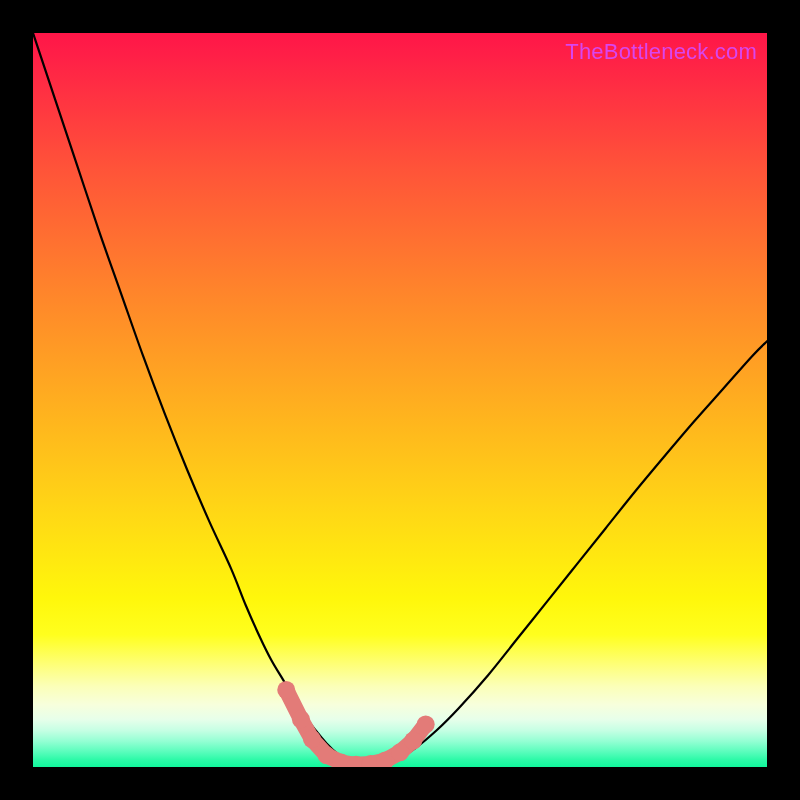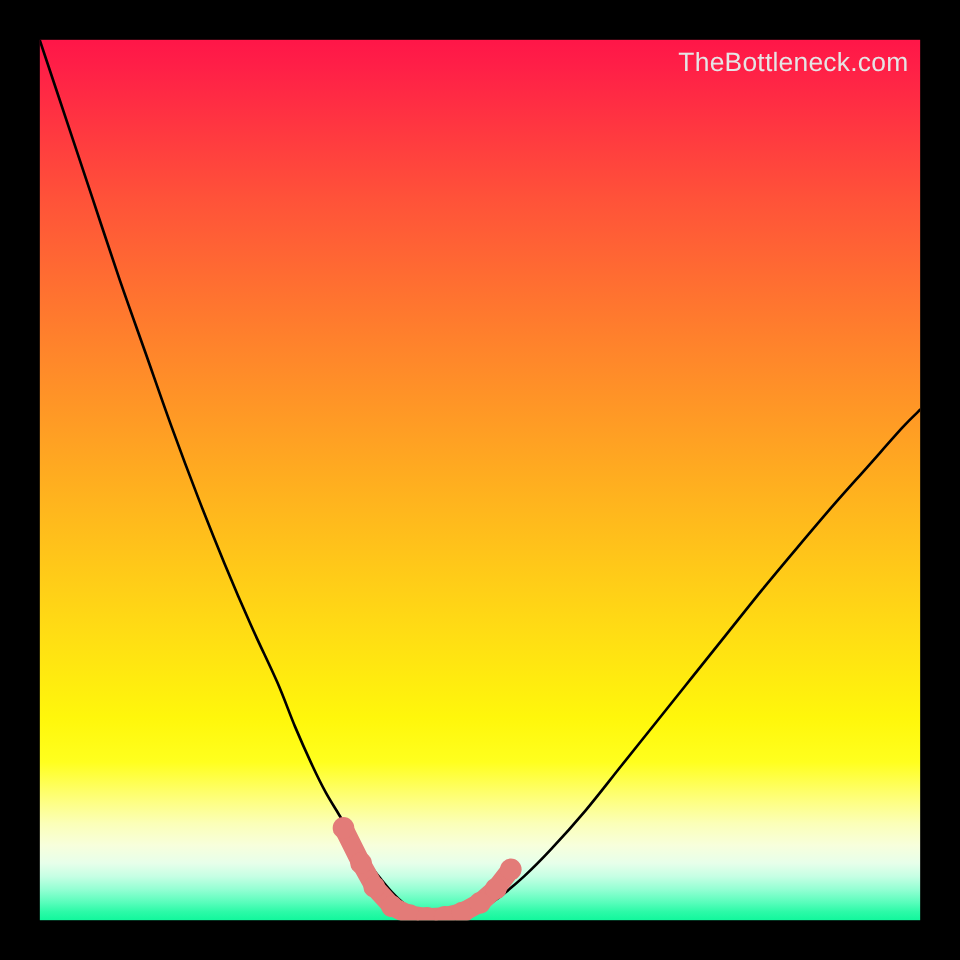--- a/index.html
+++ b/index.html
@@ -47,21 +47,21 @@
       #93ffd3 96.5%,
       #57fdbb 98%,
       #2dfaa8 99%,
       #11f79c 100%
     );
   }
   .watermark {
     position: absolute;
     top: 6px;
     right: 10px;
-    color: #e5e5e5;
+    color: #d946ef;
     font-size: 22px;
     font-weight: 500;
     letter-spacing: 0.2px;
     user-select: none;
   }
   svg.curve {
     position: absolute;
     inset: 0;
   }
 </style>

